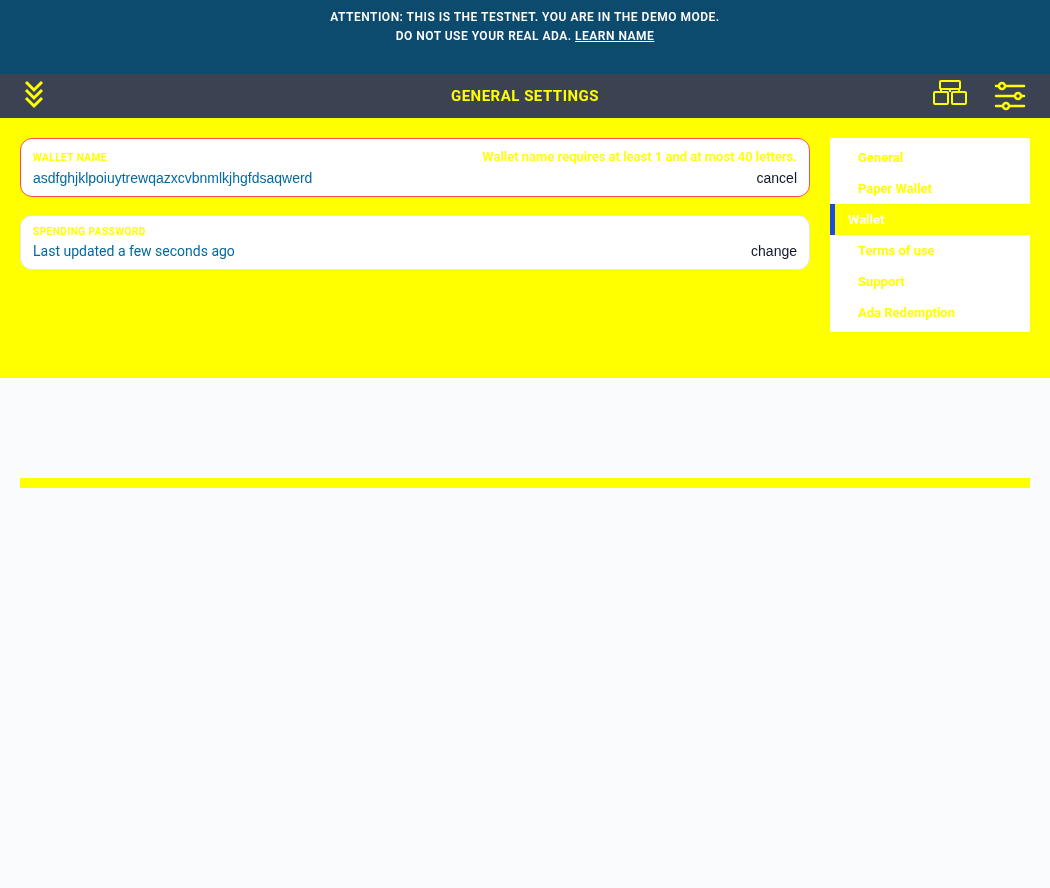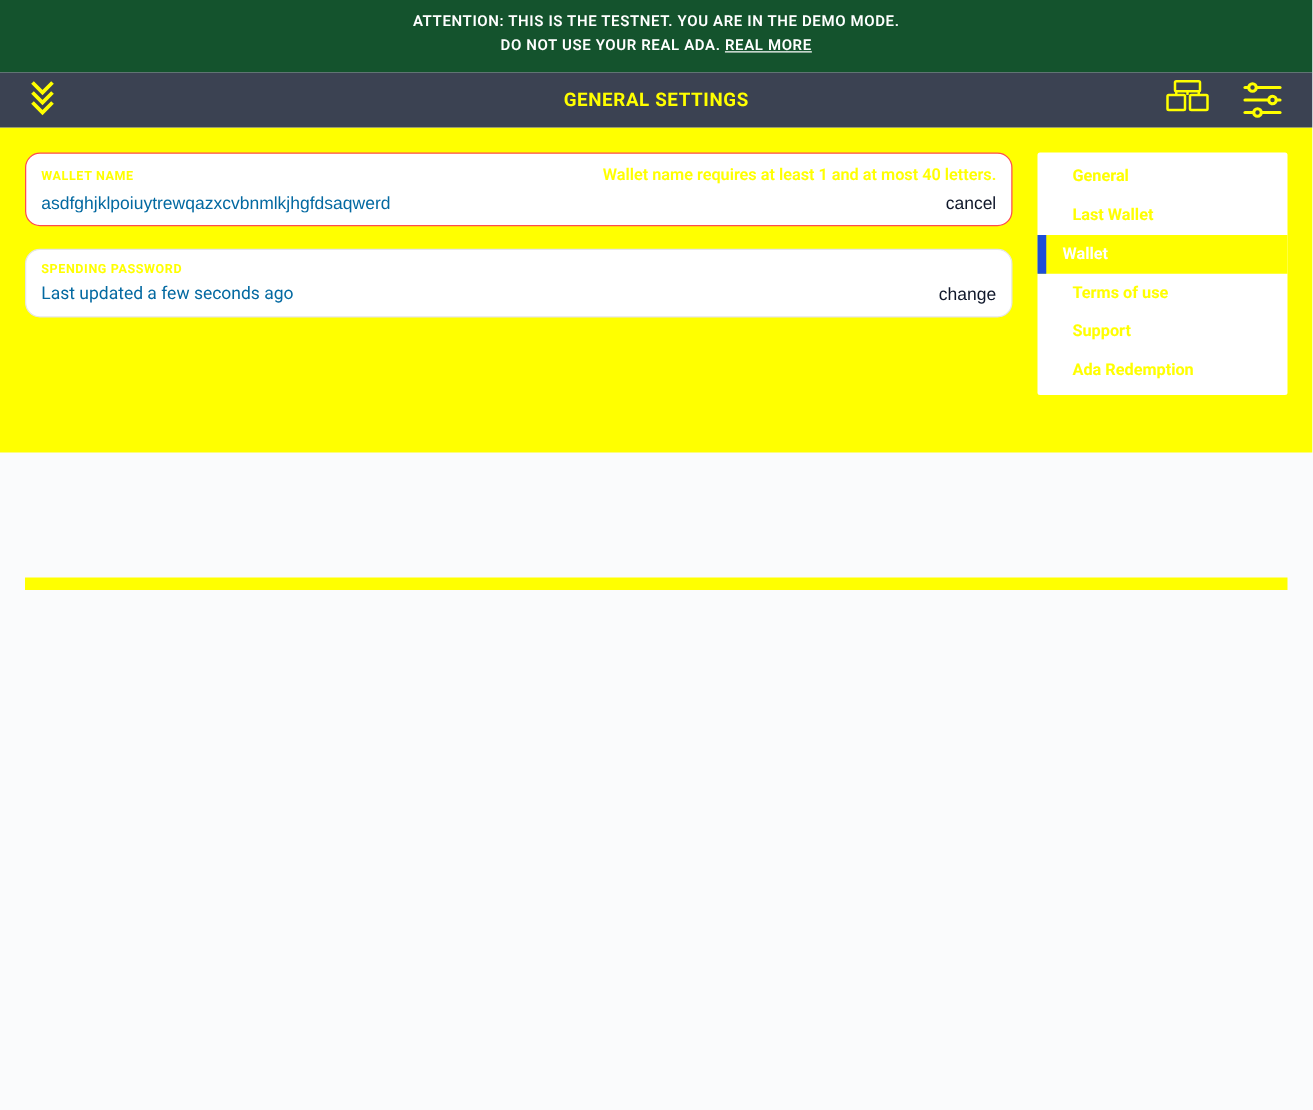--- a/index.html
+++ b/index.html
@@ -5,24 +5,24 @@
   * { margin: 0; padding: 0; box-sizing: border-box; }
   body {
     font-family: -apple-system, BlinkMacSystemFont, "Segoe UI", Roboto, sans-serif;
     background: #fafbfc;
     width: 1050px;
     height: 888px;
     overflow: hidden;
     position: relative;
   }
   .testnet-banner {
-    background: #14532d;
+    background: #0c4a6e;
     color: #ffffff;
     text-align: center;
-    padding: 8px 0 12px 0;
+    padding: 8px 0 28px 0;
     font-size: 12px;
     font-weight: 600;
     letter-spacing: 0.5px;
     line-height: 1.6;
   }
   .testnet-banner .link { text-decoration: underline; color: #ffffff; }
   .topbar {
     background: #3b4252;
     height: 44px;
     display: flex;
@@ -110,37 +110,37 @@
   .nav-item {
     padding: 8px 28px;
     font-size: 13px;
     color: #ffff00;
     cursor: pointer;
     font-weight: bold;
   }
   .nav-item.active {
     background: #ffff00;
     color: #ffffff;
-    border-left: 7px solid #1d4ed8;
+    border-left: 5px solid #1d4ed8;
     padding-left: 13px;
   }
   .bottom-strip {
     height: 10px;
     background: #ffff00;
     margin: 20px;
     margin-top: 100px;
   }
 </style>
 </head>
 <body>
 
 <div class="testnet-banner">
   <div>ATTENTION: THIS IS THE TESTNET. YOU ARE IN THE DEMO MODE.</div>
   <div>
-    <span>DO NOT USE YOUR REAL ADA. </span><span class="link">REAL MORE</span>
+    <span>DO NOT USE YOUR REAL ADA. </span><span class="link">LEARN NAME</span>
   </div>
 </div>
 
 <div class="topbar">
   <div class="back-arrow">
     <svg viewBox="0 0 30 36" width="30" height="36">
       <g stroke="#ffff00" stroke-width="3" fill="none">
         <polyline points="6,4 14,12 22,4"></polyline>
         <polyline points="6,12 14,20 22,12"></polyline>
         <polyline points="6,20 14,28 22,20"></polyline>
@@ -198,21 +198,21 @@
         <div class="field-value-row">
           <span class="field-value">Last updated a few seconds ago</span>
           <button class="field-action">change</button>
         </div>
       </div>
 
     </div>
 
     <div class="nav-col">
       <div class="nav-item">General</div>
-      <div class="nav-item">Last Wallet</div>
+      <div class="nav-item">Paper Wallet</div>
       <div class="nav-item active">Wallet</div>
       <div class="nav-item">Terms of use</div>
       <div class="nav-item">Support</div>
       <div class="nav-item">Ada Redemption</div>
     </div>
   </div>
 </div>
 
 <div class="bottom-strip"></div>
 

